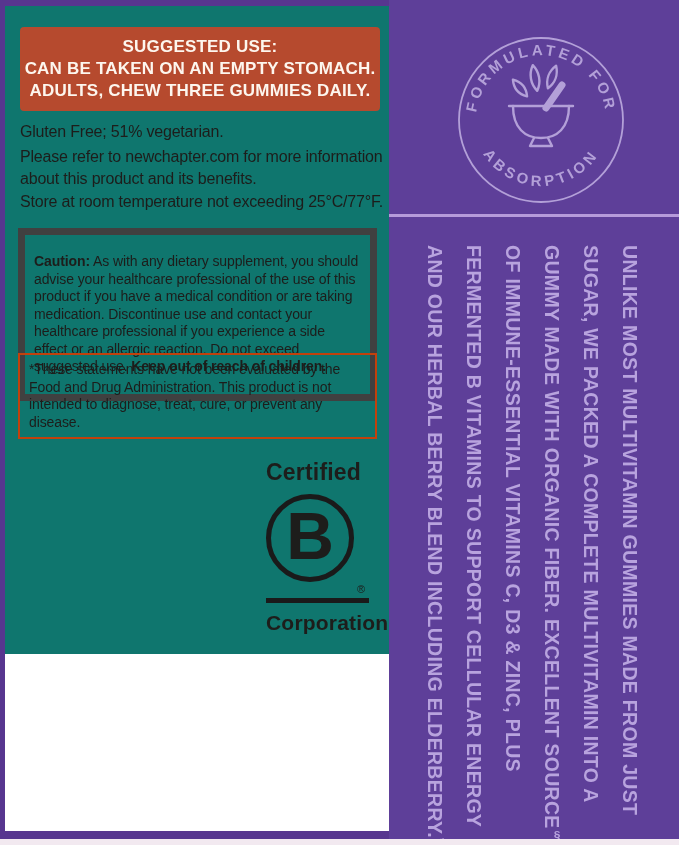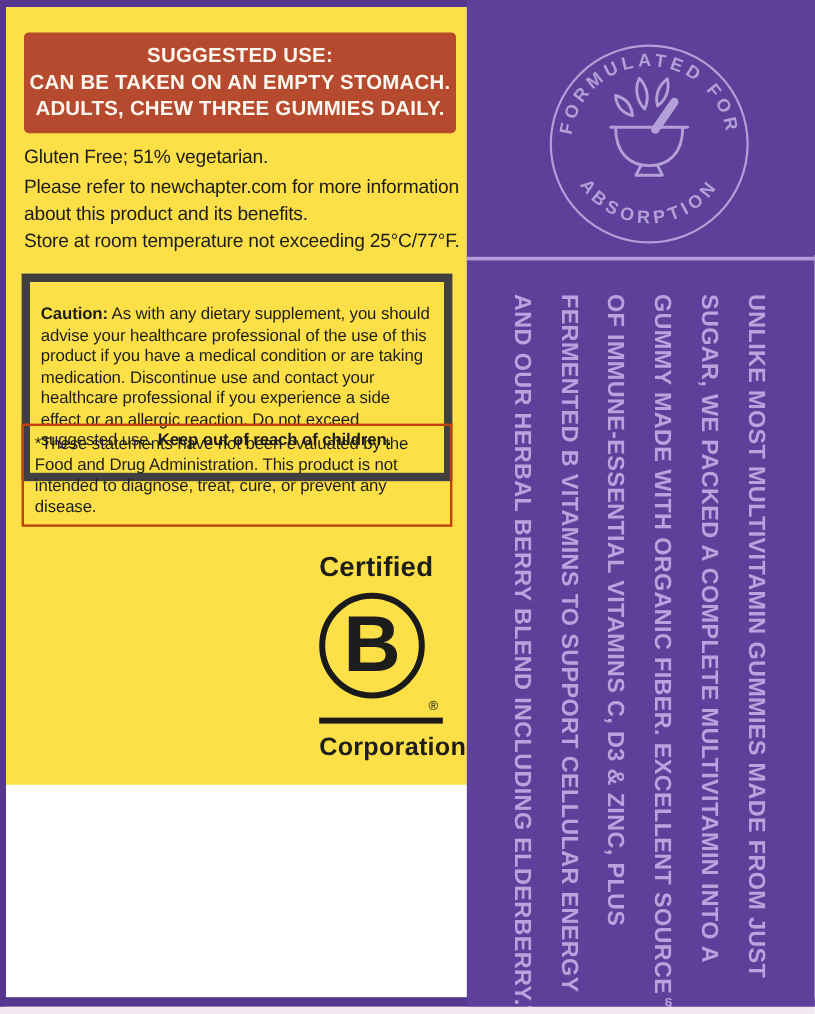--- a/index.html
+++ b/index.html
@@ -10,21 +10,21 @@
   }
   
   .frame-top    { position:absolute; left:0; top:0;   width:679px; height:6px;  background:#57368f; }
   .frame-left   { position:absolute; left:0; top:0;   width:5px;   height:839px; background:#57368f; }
   .frame-bottom { position:absolute; left:0; top:831px; width:679px; height:8px; background:#57368f; }
   .bottom-strip { position:absolute; left:0; top:839px; width:679px; height:6px; background:#f2e9f0; }
   .purple-panel { position:absolute; left:389px; top:0; width:290px; height:839px; background:#5e3f99; }
   .seam { position:absolute; left:0; top:214px; width:290px; height:3px; background:#b69bda; }
 
   
-  .white-area { position:absolute; left:5px; top:6px; width:384px; height:648px; background:#fde047; }
+  .white-area { position:absolute; left:5px; top:6px; width:384px; height:648px; background:#0f766e; }
 
   .suggested-box {
     position:absolute; left:15px; top:21px; width:360px; height:84px;
     background:#b64a2e; border-radius:4px; color:#fdf6ee; text-align:center;
     padding-top:9px; font-weight:bold; font-size:17px; line-height:22px; letter-spacing:0.2px;
   }
   .info { position:absolute; left:15px; width:370px; font-size:16px; line-height:21.5px; letter-spacing:-0.2px; }
   .gluten  { top:115px; }
   .refer   { top:140px; }
   .storage { top:185px; }

